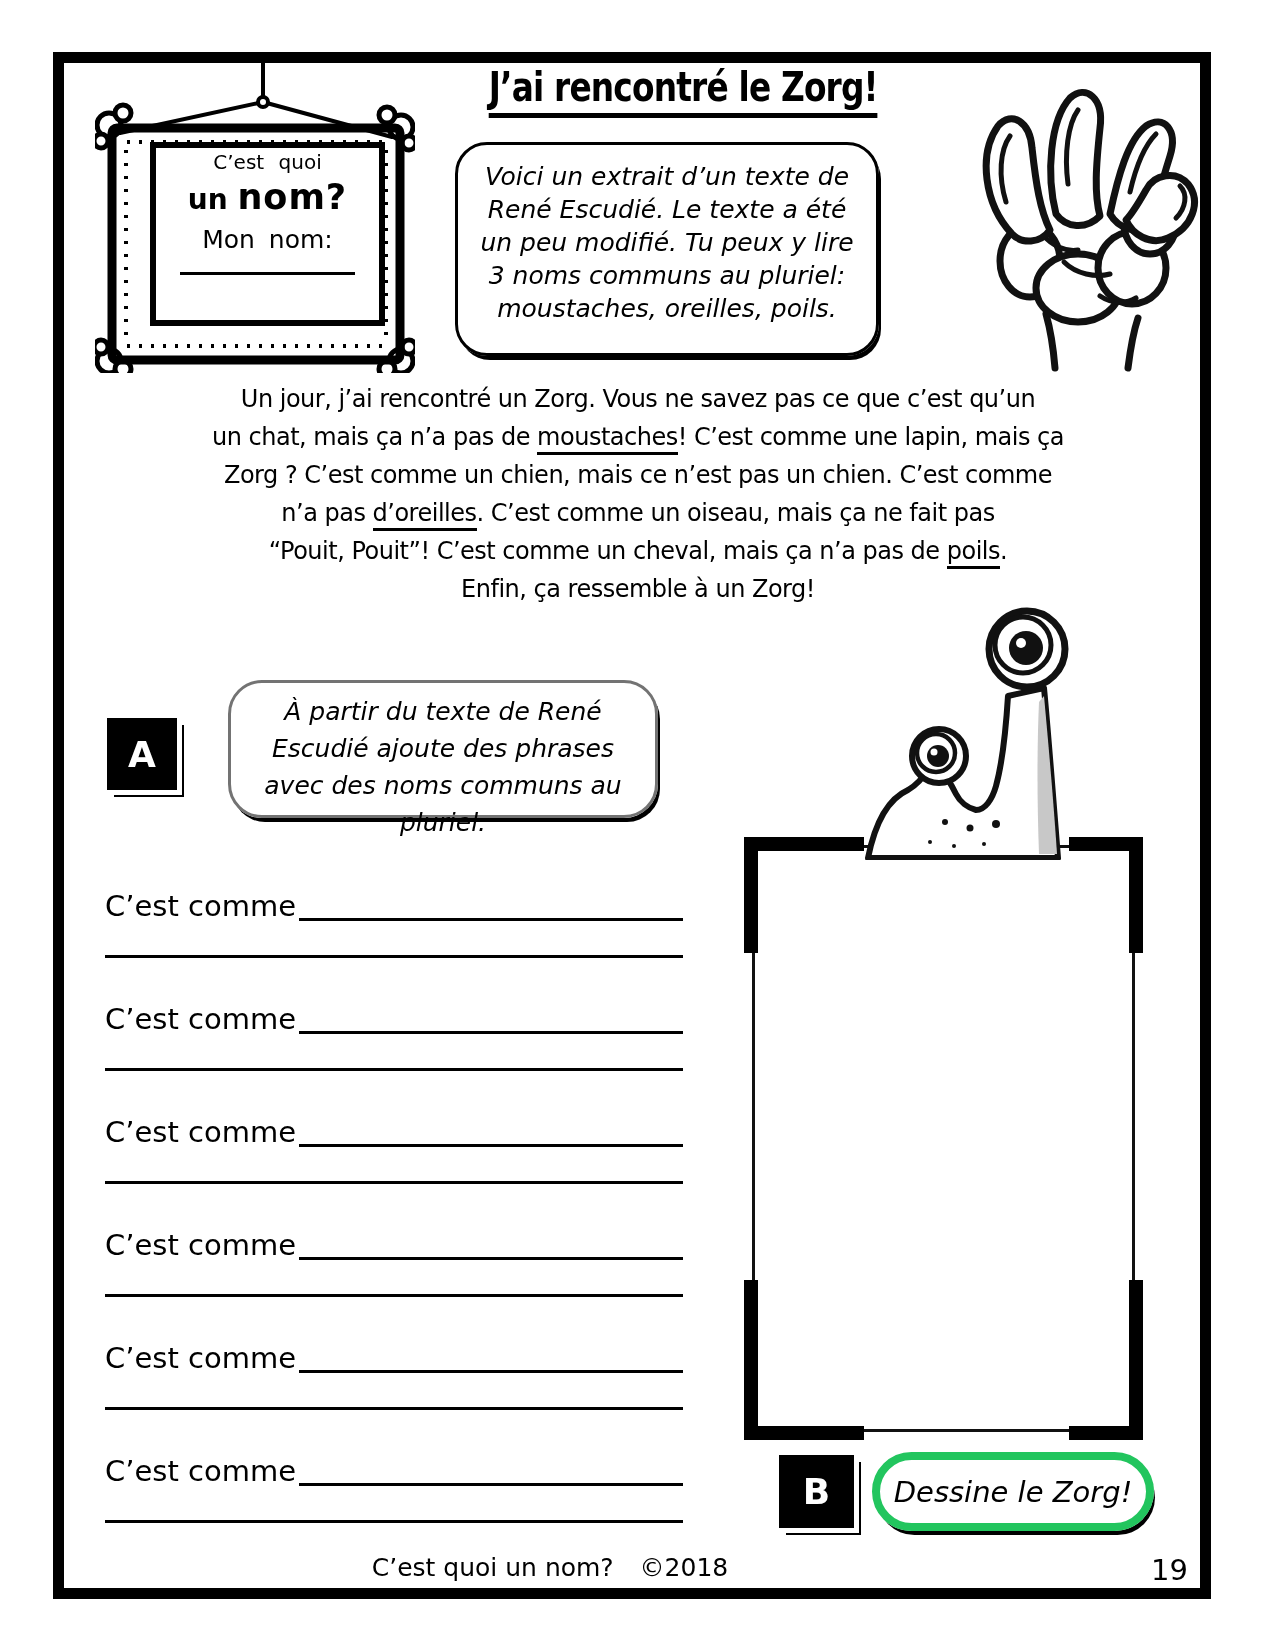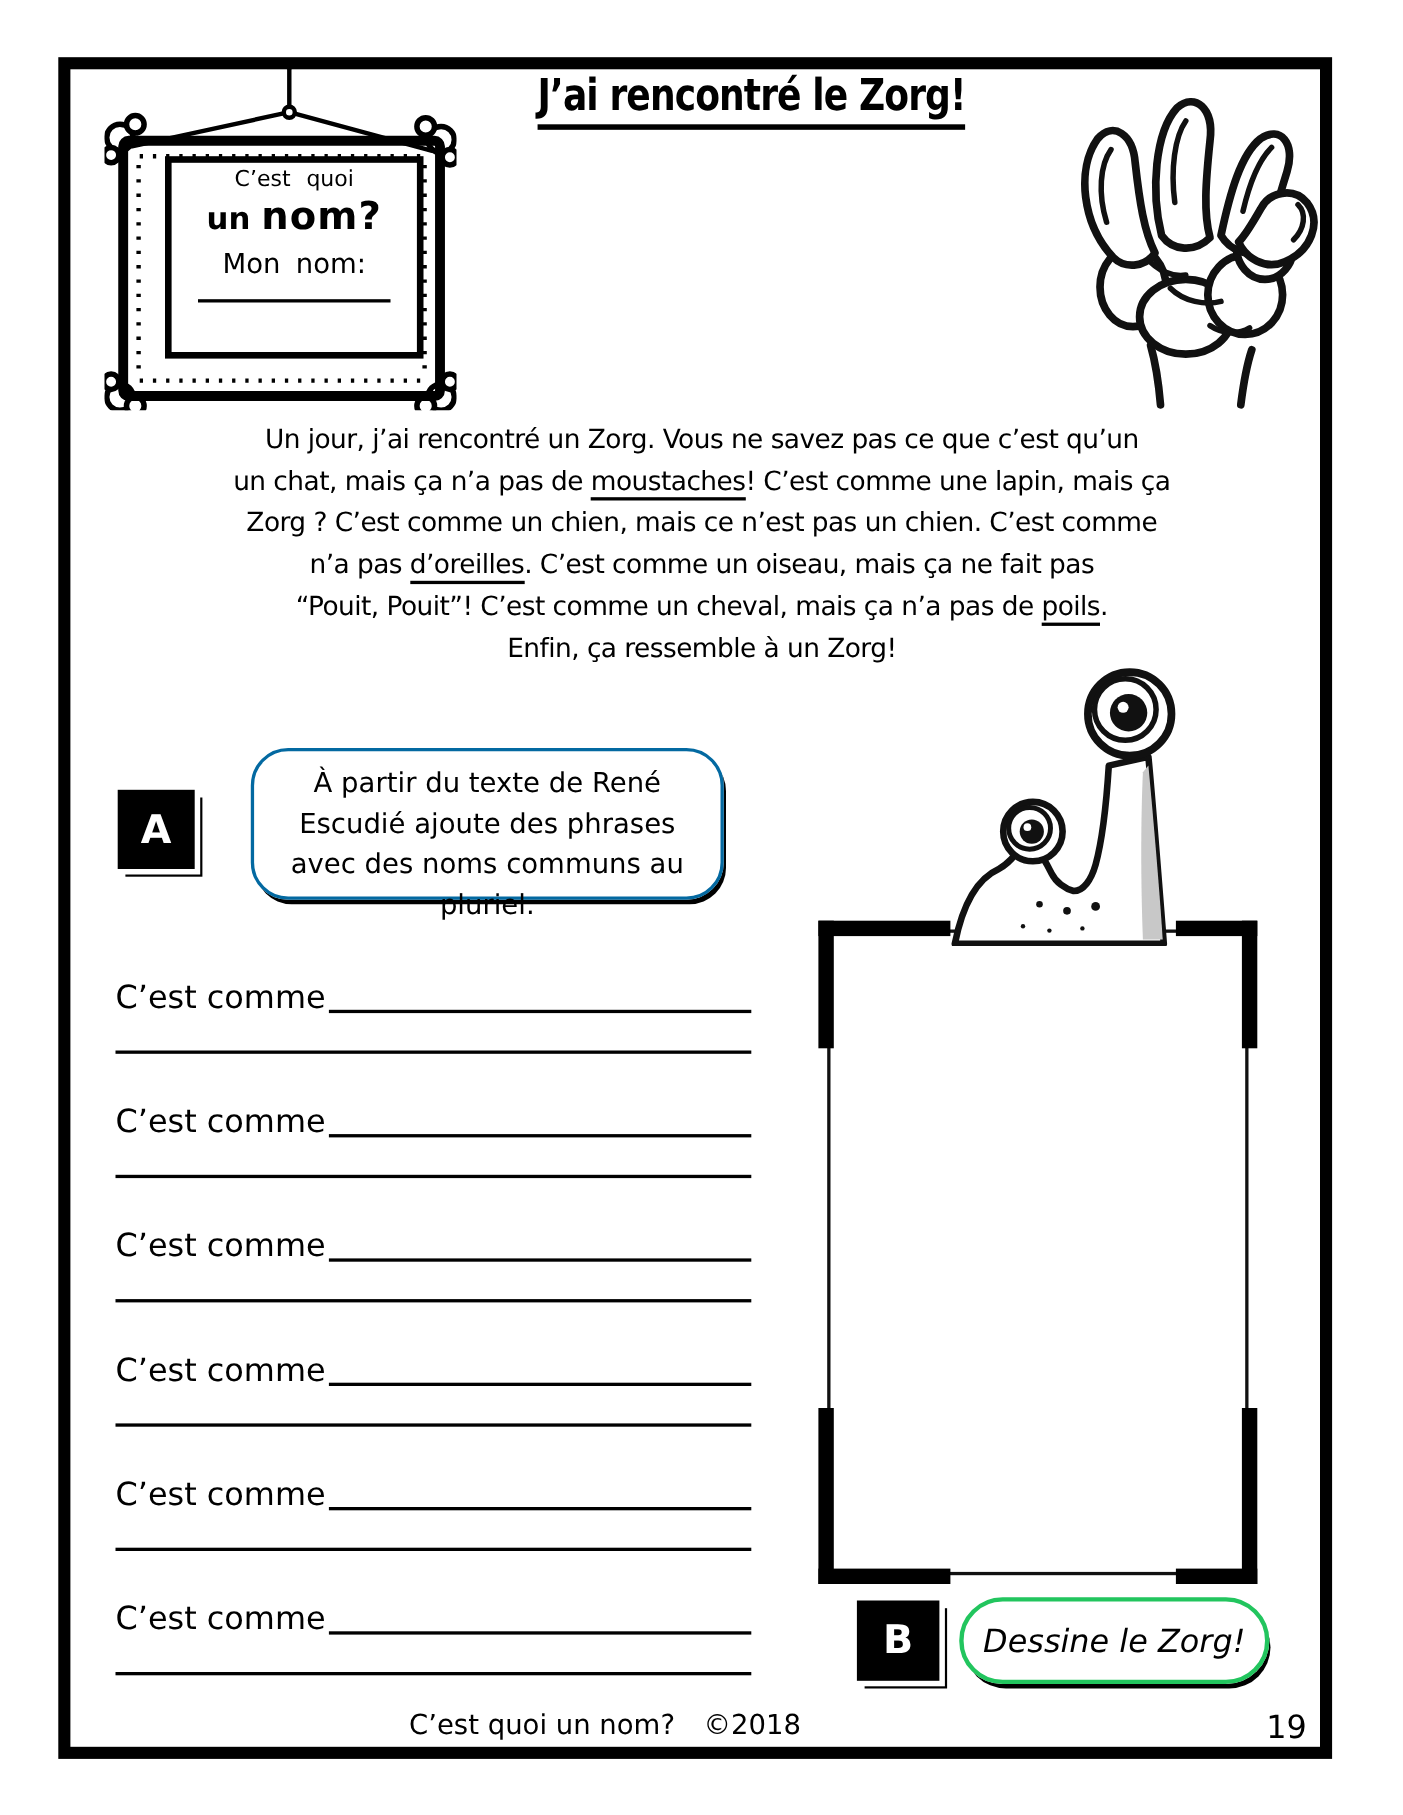--- a/index.html
+++ b/index.html
@@ -43,26 +43,26 @@
   .sq {
     position:absolute; background:#000; color:#fff; display:flex; align-items:center;
     justify-content:center; font-size:36px; font-weight:bold;
     box-shadow:5px 5px 0 0 #fff, 7px 7px 0 0 #000;
   }
   .sqA { left:107px; top:718px; width:70px; height:72px; }
   .sqB { left:779px; top:1455px; width:75px; height:73px; }
   
   .bubbleA {
     position:absolute; left:228px; top:680px; width:430px; height:138px; box-sizing:border-box;
-    border:3px solid #0369a1; border-radius:34px; box-shadow:3px 5px 0 -1px #000;
-    font-size:25px; line-height:37px; text-align:center; padding:10px 8px;
+    border:3px solid #737373; border-radius:34px; box-shadow:3px 5px 0 -1px #000;
+    font-style:italic; font-size:25px; line-height:37px; text-align:center; padding:10px 8px;
   }
   .bubbleB {
     position:absolute; left:872px; top:1452px; width:282px; height:79px; box-sizing:border-box;
-    border:4px solid #22c55e; border-radius:40px; box-shadow:3px 6px 0 -2px #000;
+    border:8px solid #22c55e; border-radius:40px; box-shadow:3px 6px 0 -2px #000;
     display:flex; align-items:center; justify-content:center; font-style:italic; font-size:29px;
   }
   
   .rows { position:absolute; left:105px; top:884px; width:578px; }
   .wrow { height:113px; }
   .wl1 { display:flex; align-items:flex-end; height:37px; }
   .wl1 .lbl { font-size:29px; line-height:1.05; white-space:nowrap; padding-right:3px; }
   .wl1 .blank { flex:1; border-bottom:3px solid #000; height:100%; }
   .wl2 { height:34px; border-bottom:3px solid #000; }
   
@@ -128,20 +128,21 @@
       <b>nom?</b>
     </div>
     <div class="ft3">Mon nom:</div>
     <div class="ftline"></div>
   </div>
 
   <div class="title">
     <span>J’ai rencontré le Zorg!</span>
   </div>
 
+  <div class="intro">Voici un extrait d’un texte de René Escudié. Le texte a été un peu modifié. Tu peux y lire 3 noms communs au pluriel: moustaches, oreilles, poils.</div>
 
   <svg class="claw" width="245" height="308" viewBox="0 0 245 308">
     <g stroke="#111" stroke-width="7" stroke-linecap="round" stroke-linejoin="round">
       <path d="M95 302 C93 278 90 262 86 248" fill="none"></path>
       <path d="M168 302 C171 278 174 264 178 252" fill="none"></path>
       <g fill="#fff">
         <ellipse cx="70" cy="195" rx="30" ry="36"></ellipse>
         <ellipse cx="118" cy="222" rx="42" ry="34"></ellipse>
         <ellipse cx="172" cy="202" rx="34" ry="36"></ellipse>
         <ellipse cx="190" cy="158" rx="26" ry="30"></ellipse>

